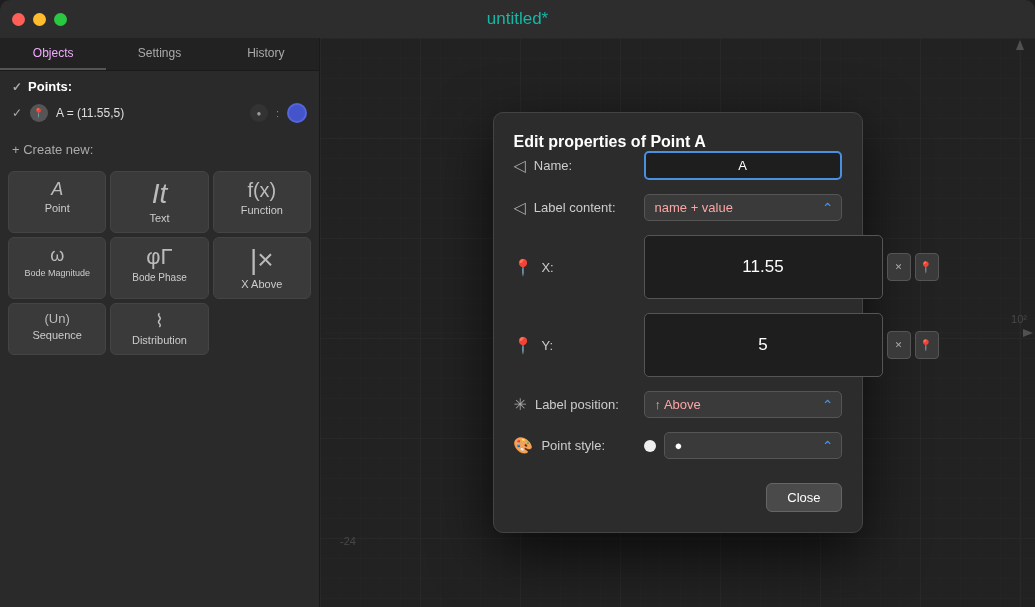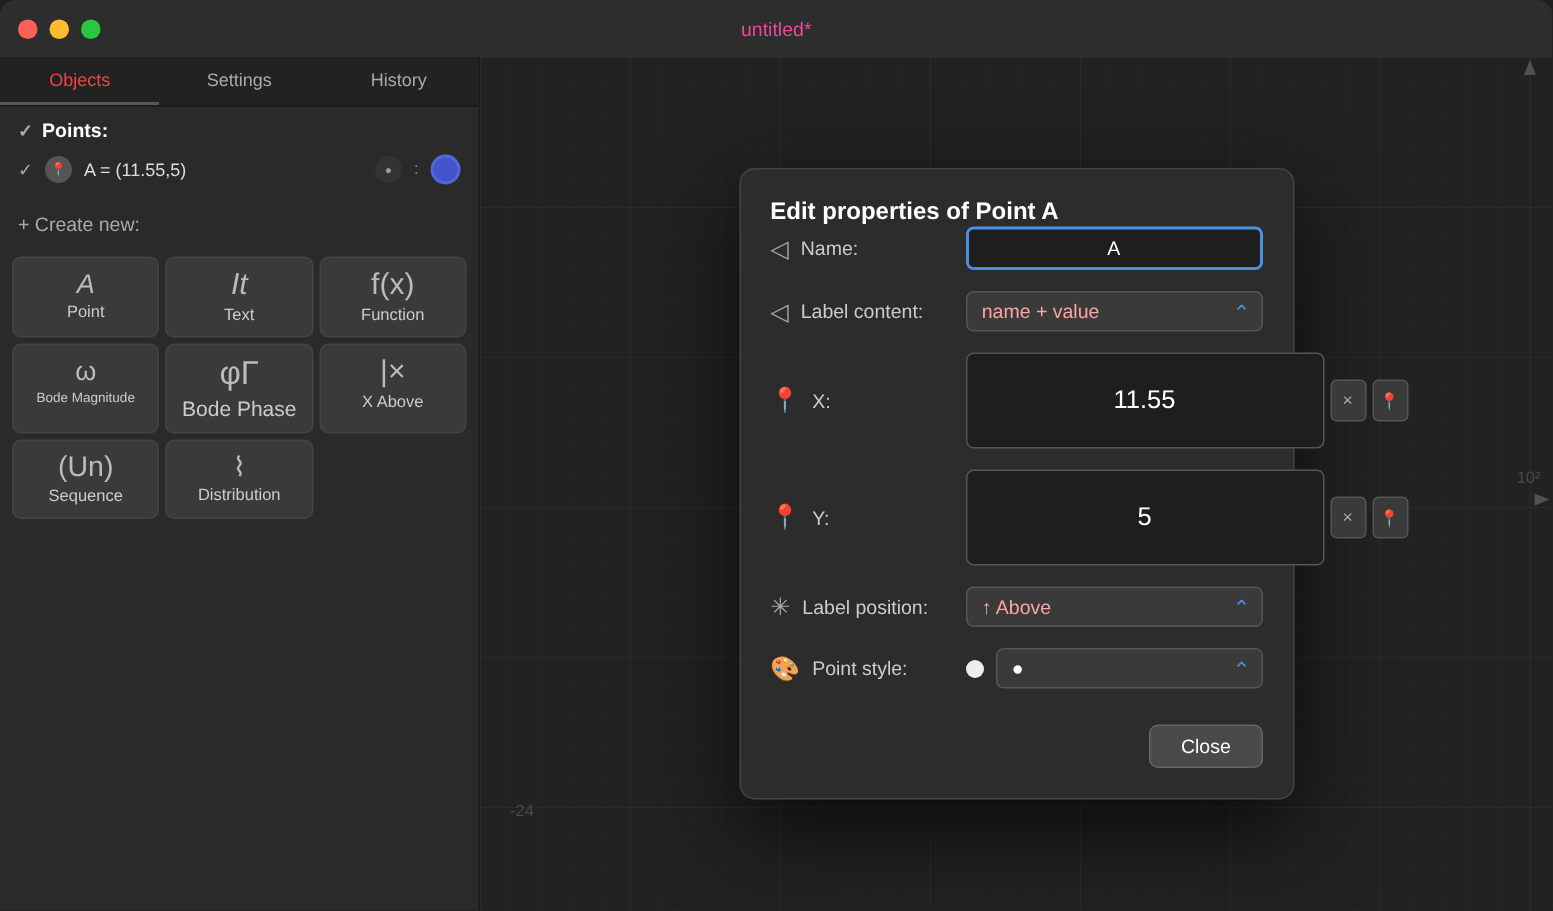--- a/index.html
+++ b/index.html
@@ -33,22 +33,22 @@
       width: 13px;
       height: 13px;
       border-radius: 50%;
       border: none;
       cursor: pointer;
     }
     .tb-close { background: #ff5f57; }
     .tb-minimize { background: #febc2e; }
     .tb-maximize { background: #28c840; }
     .titlebar-title {
-      color: #ec4899;
-      font-size: 13px;
+      color: #14b8a6;
+      font-size: 17px;
     }
 
     
     .main-layout {
       display: flex;
       height: calc(607px - 38px);
       position: relative;
     }
 
     
@@ -68,21 +68,21 @@
     }
     .sidebar-tab {
       flex: 1;
       padding: 8px 0;
       text-align: center;
       color: #aaa;
       font-size: 12px;
       cursor: pointer;
     }
     .sidebar-tab.active {
-      color: #ef4444;
+      color: #f0abfc;
       border-bottom: 2px solid #555;
       text-align: center;
     }
 
     .sidebar-section {
       padding: 8px 12px;
     }
 
     .points-header {
       display: flex;
@@ -143,21 +143,21 @@
       padding: 8px 4px;
       display: flex;
       flex-direction: column;
       align-items: center;
       gap: 4px;
       cursor: pointer;
       color: #ccc;
       font-size: 11px;
     }
     .object-btn .icon-label {
-      font-size: 20px;
+      font-size: 28px;
       color: #bbb;
       line-height: 1;
     }
 
     
     .graph-area {
       flex: 1;
       background: #3a3a3a;
       position: relative;
       overflow: hidden;
@@ -364,28 +364,28 @@
       <button class="object-btn">
         <span class="icon-label" style="font-size:20px;">f(x)</span>
         <span>Function</span>
       </button>
       <button class="object-btn">
         <span class="icon-label" style="font-size:18px;">ω</span>
         <span style="font-size:9px; text-align:center;">Bode Magnitude</span>
       </button>
       <button class="object-btn">
         <span class="icon-label" style="font-size:22px;">φΓ</span>
-        <span style="font-size:14px; ">Bode Phase</span>
+        <span style="font-size:10px; ">Bode Phase</span>
       </button>
       <button class="object-btn">
         <span class="icon-label">|×</span>
         <span>X Above</span>
       </button>
       <button class="object-btn">
-        <span class="icon-label" style="font-size:19px;">(Un)</span>
+        <span class="icon-label" style="font-size:13px;">(Un)</span>
         <span>Sequence</span>
       </button>
       <button class="object-btn">
         <span class="icon-label" style="font-size:18px;">⌇</span>
         <span>Distribution</span>
       </button>
     </div>
 
   </div>
 

